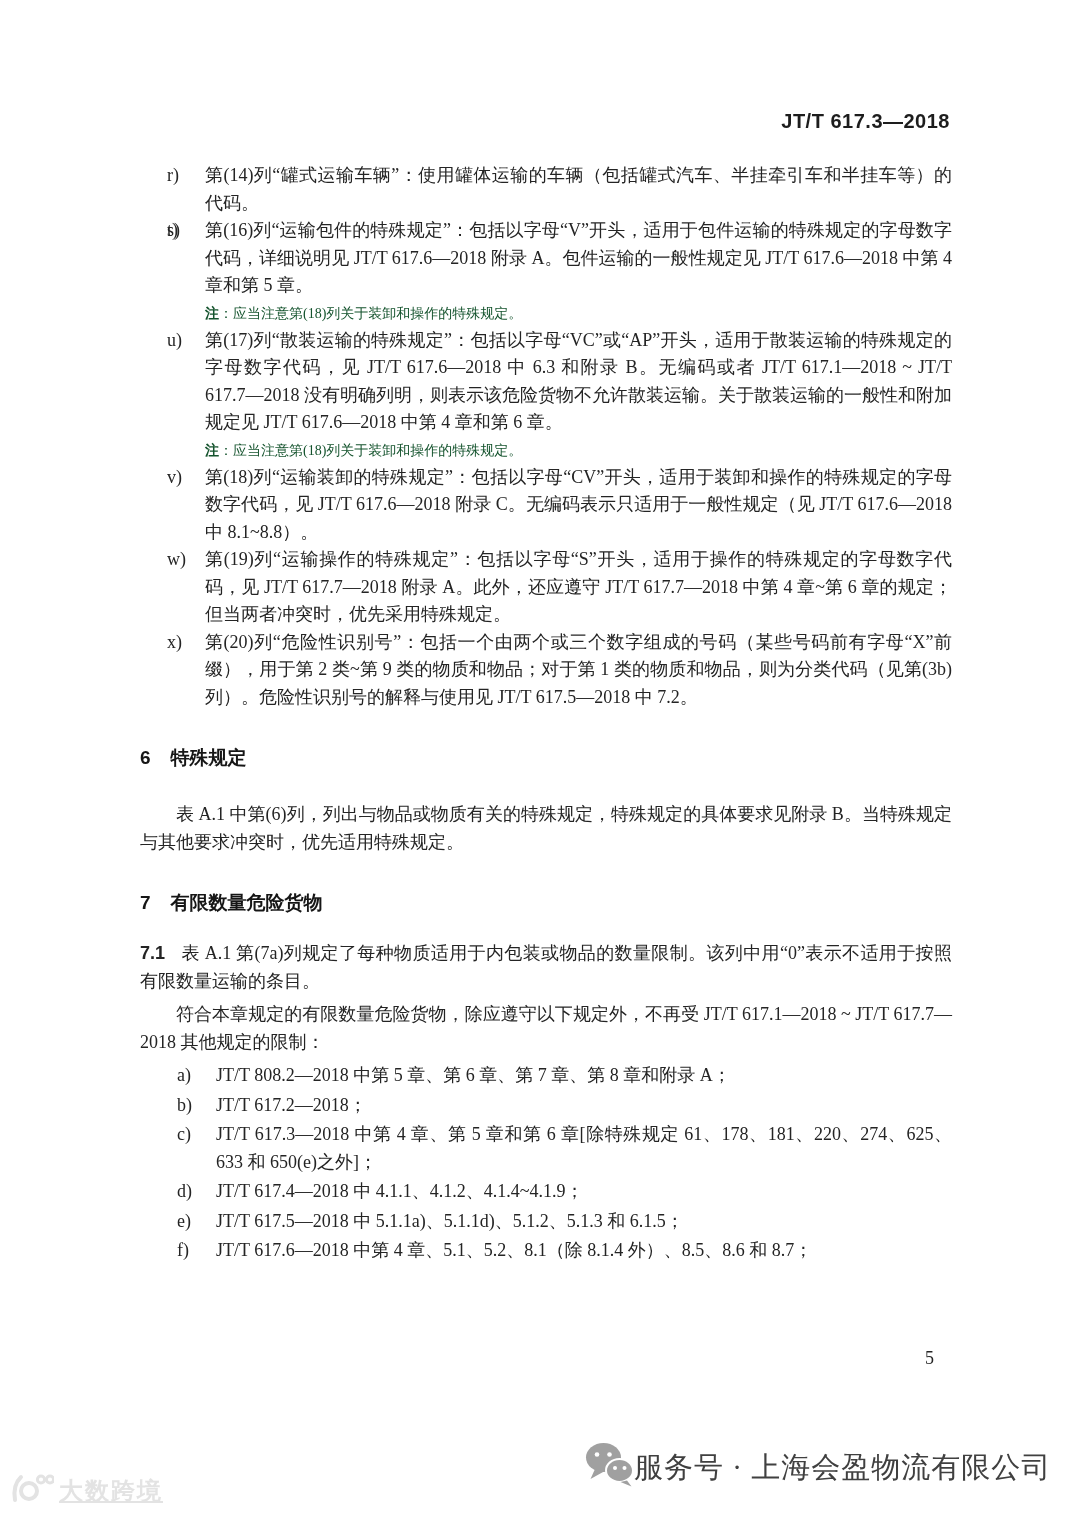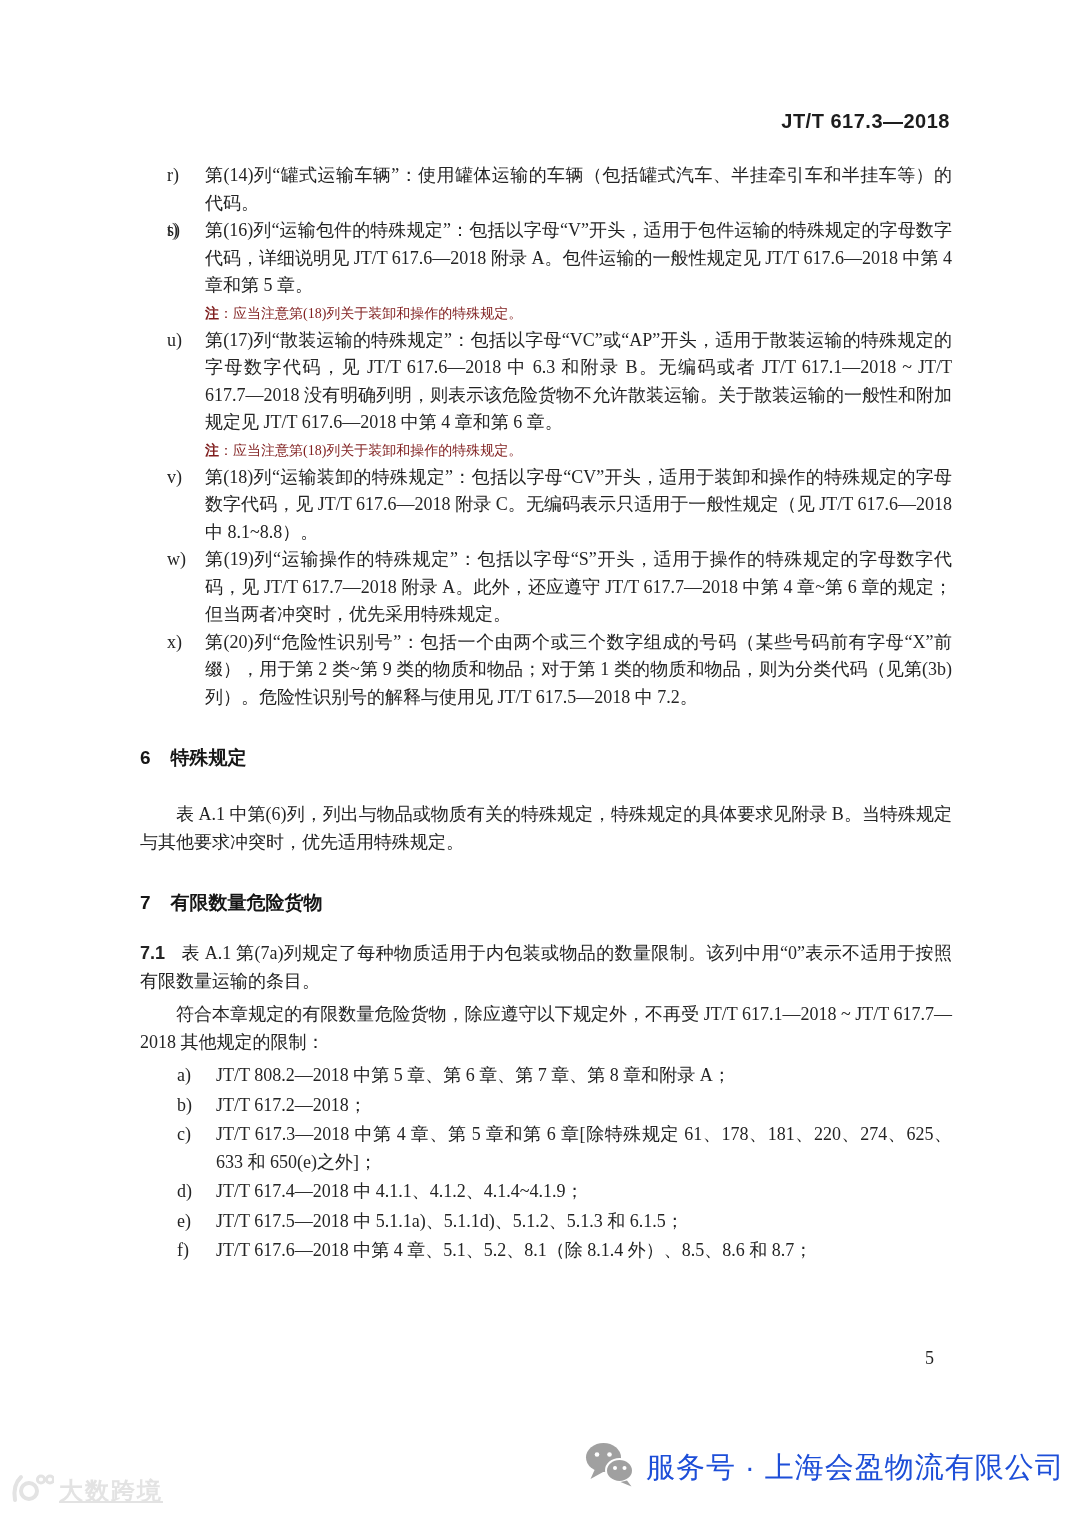--- a/index.html
+++ b/index.html
@@ -23,21 +23,21 @@
   
   .item{
     position:relative;
     padding-left:65px;
     font-size:18px;line-height:27.5px;
     text-align:justify;text-align-last:left;
   }
   .item-label{position:absolute;left:27px;top:0;}
   .item-note{
     font-size:14px;line-height:26px;text-align:center;
-    color:#7f1d1d;
+    color:#14532d;
   }
   .note-label{
     font-family:"Liberation Sans","DejaVu Sans",sans-serif;
     font-weight:bold;
   }
   
   .section-heading{
     margin-top:34px;
     font-family:"Liberation Sans","DejaVu Sans",sans-serif;
     font-weight:bold;font-size:19px;color:#161616;
@@ -75,23 +75,23 @@
     text-align:justify;text-align-last:left;
   }
   .sub-label{position:absolute;left:37px;top:0;}
   .page-number{
     position:absolute;top:1348px;right:146px;
     font-size:18px;color:#242424;
   }
   
   .footer-wechat{
     position:absolute;left:584px;top:1441px;
-    display:flex;align-items:center;gap:12px;
-    color:#1d4ed8;
-    font-family:Liberation Sans, sans-serif;
+    display:flex;align-items:center;
+    color:#404040;
+    font-family:Liberation Serif, serif;
     font-size:29px;letter-spacing:1px;
   }
   .footer-wechat .wicon{color:#a0a0a0;display:block;}
   .watermark{
     position:absolute;left:8px;top:1470px;
     display:flex;align-items:center;gap:5px;
     color:#e3e3e3;
     font-family:"Liberation Sans","DejaVu Sans",sans-serif;
     font-weight:bold;font-size:24px;letter-spacing:2px;text-decoration:underline;
   }

